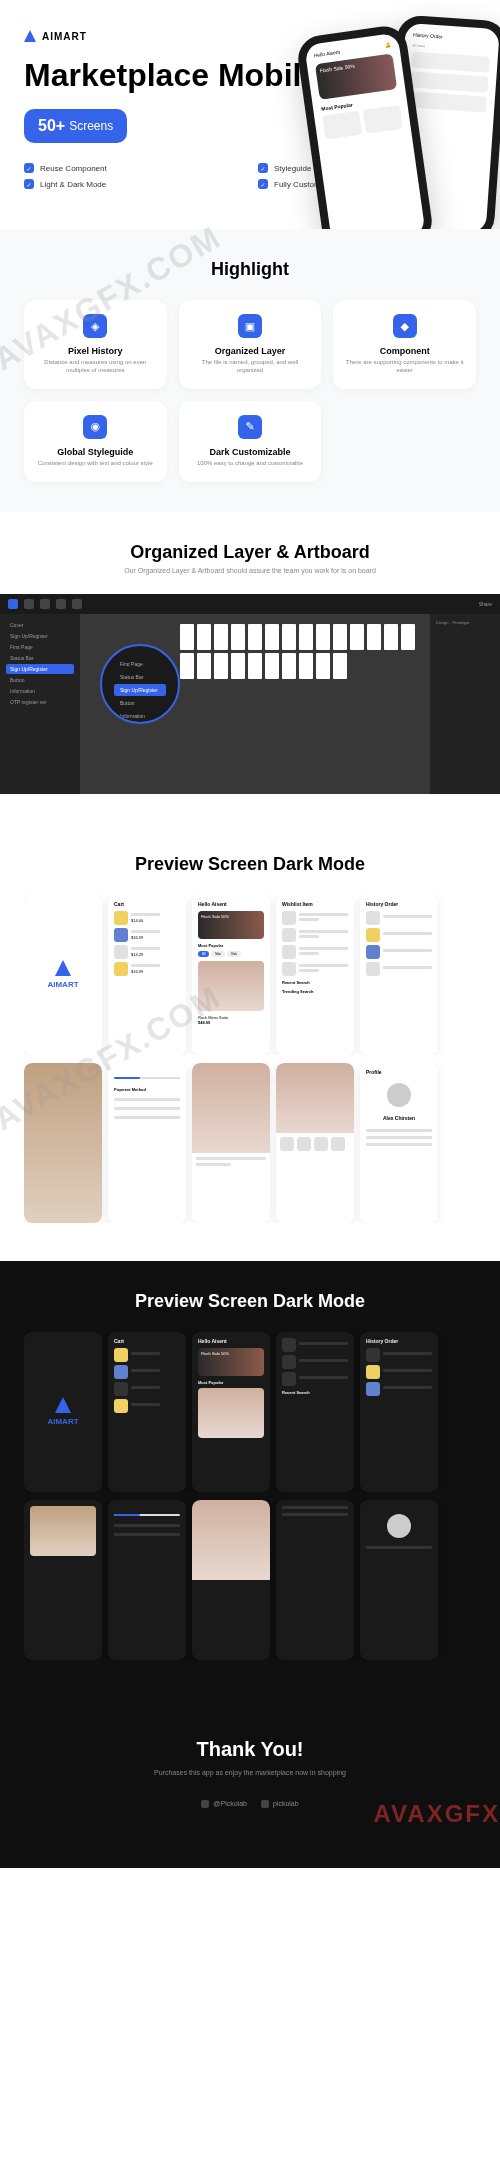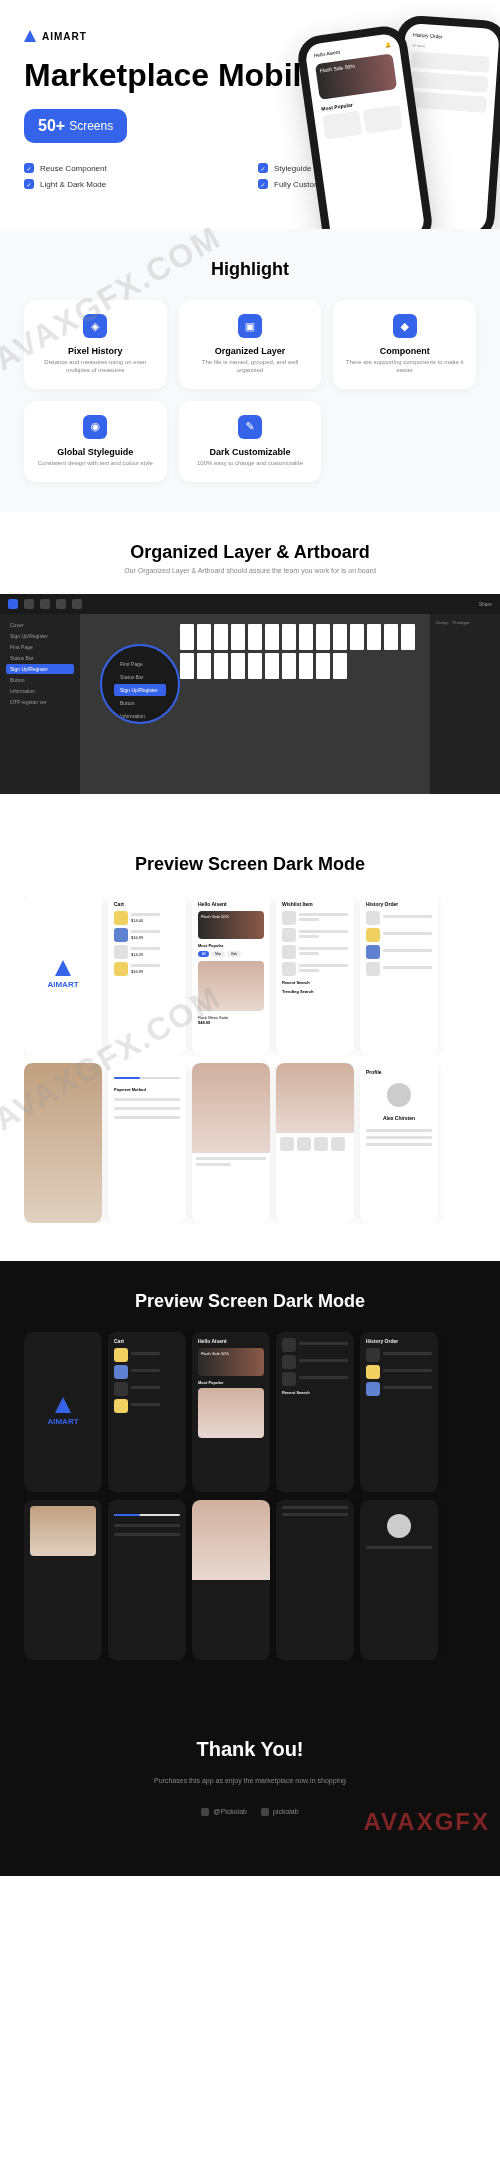--- a/index.html
+++ b/index.html
@@ -1,21 +1,21 @@
 <!DOCTYPE html>
 <html><head>
 <meta charset="utf-8">
 <style>
 * { margin: 0; padding: 0; box-sizing: border-box; }
 body { font-family: -apple-system, BlinkMacSystemFont, 'Segoe UI', sans-serif; background: #fff; width: 500px; position: relative; }
 
 .watermark { position: absolute; color: rgba(150,150,150,0.25); font-size: 32px; font-weight: bold; letter-spacing: 2px; transform: rotate(-30deg); pointer-events: none; z-index: 100; }
 .wm1 { top: 280px; left: -20px; }
 .wm2 { top: 1040px; left: -20px; }
-.wm3 { bottom: 40px; right: 10px; font-size: 24px; color: rgba(200,50,50,0.6); transform: none; }
+.wm3 { bottom: 40px; right: 0; font-size: 24px; color: rgba(200,50,50,0.6); transform: none; }
 
 
 .hero { padding: 30px 24px 40px; position: relative; overflow: hidden; }
 .brand { display: flex; align-items: center; gap: 6px; margin-bottom: 16px; }
 .brand-icon { width: 12px; height: 12px; background: #3563E9; clip-path: polygon(50% 0, 100% 100%, 0 100%); }
 .brand-text { font-size: 10px; font-weight: 700; letter-spacing: 1px; }
 .hero-title { font-size: 32px; font-weight: 800; line-height: 1.1; margin-bottom: 16px; }
 .screens-badge { display: inline-flex; align-items: center; background: #3563E9; color: #fff; padding: 8px 14px; border-radius: 10px; font-weight: 700; font-size: 16px; margin-bottom: 20px; }
 .screens-badge .sm { font-size: 12px; margin-left: 4px; font-weight: 500; }
 .hero-features { display: grid; grid-template-columns: 1fr 1fr; gap: 6px 16px; }
@@ -88,21 +88,21 @@
 .pv-slider { height: 2px; background: #ddd; border-radius: 1px; position: relative; margin: 8px 0; }
 .pv-slider::after { content: ''; position: absolute; left: 0; width: 40%; height: 100%; background: #3563E9; border-radius: 1px; }
 .pv-photo { height: 60px; background: linear-gradient(#c0a080,#e0d0c0); border-radius: 4px; }
 
 
 .preview-dark-section { background: #0f0f0f; padding: 30px 24px; }
 .preview-dark-section .section-title { color: #fff; }
 
 
 .thanks { background: #0f0f0f; color: #fff; padding: 40px 24px 60px; text-align: center; }
-.thanks-title { font-size: 20px; font-weight: 800; margin-bottom: 16px; }
+.thanks-title { font-size: 20px; font-weight: 800; margin-bottom: 8px; }
 .thanks-sub { font-size: 7px; color: #888; margin-bottom: 24px; }
 .contact-title { font-size: 11px; font-weight: 700; margin-bottom: 10px; }
 .contact-row { display: flex; justify-content: center; gap: 14px; font-size: 7px; color: #888; }
 .contact-item { display: flex; align-items: center; gap: 4px; }
 .contact-icon { width: 8px; height: 8px; border-radius: 2px; background: #444; }
 </style>
 </head>
 <body>
 
 <div class="watermark wm1">AVAXGFX.COM</div>

